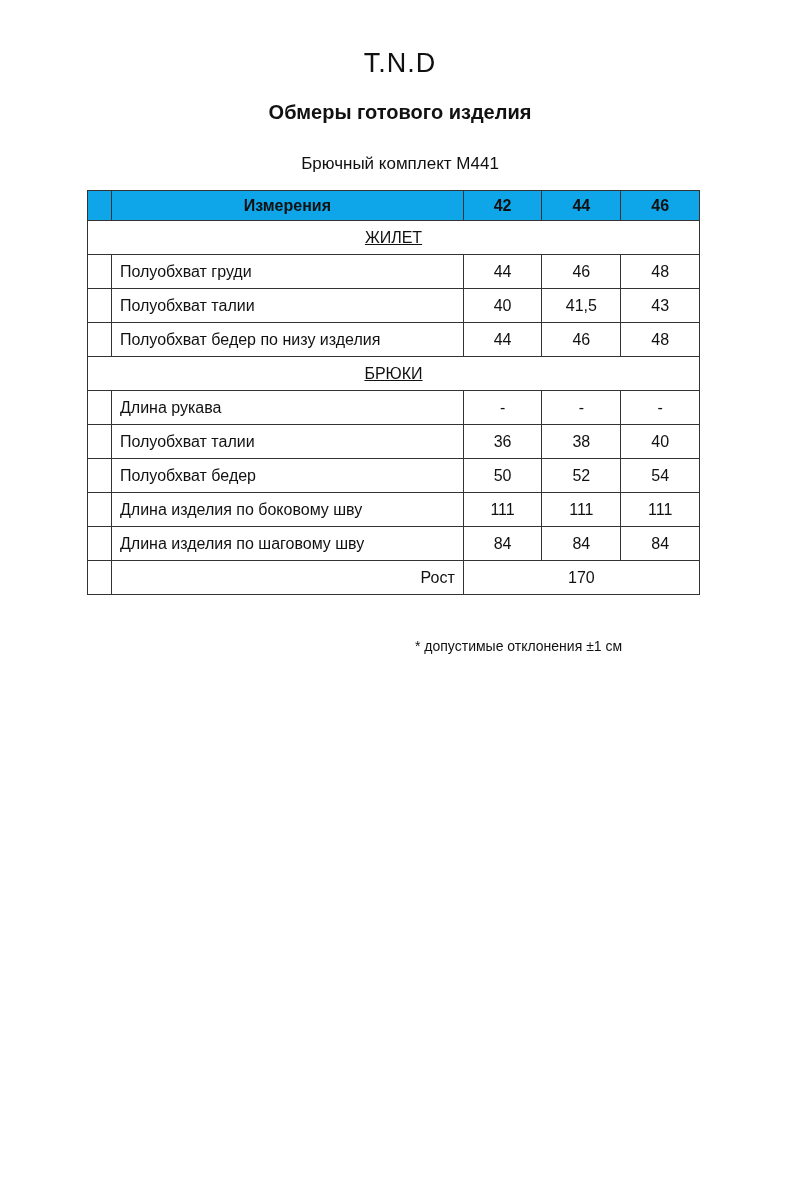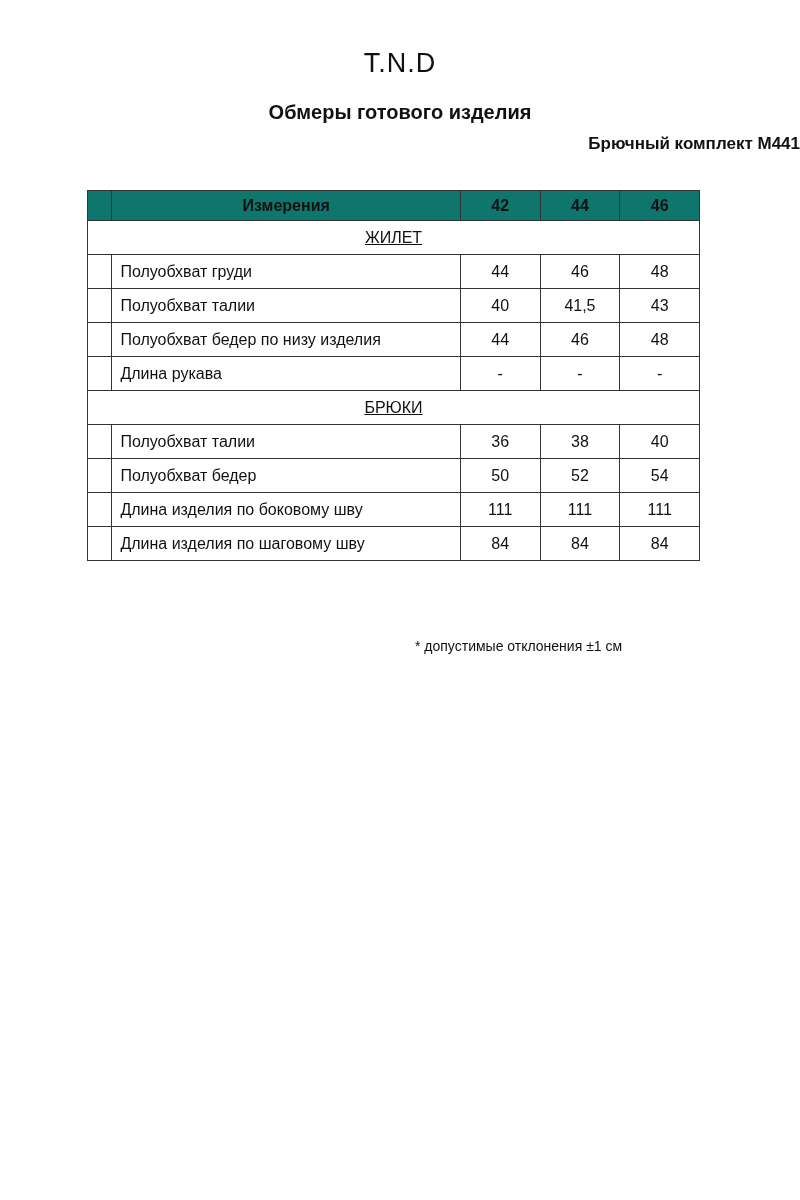--- a/index.html
+++ b/index.html
@@ -1,25 +1,25 @@
 <!DOCTYPE html>
 <html><head>
 <meta charset="utf-8">
 <style>
   html, body { margin:0; padding:0; background:#ffffff; }
   body { width:800px; height:1200px; position:relative; font-family:"Liberation Sans", sans-serif; color:#111; }
   .brand { position:absolute; top:48px; left:0; width:800px; text-align:center; font-size:27px; font-weight:normal; letter-spacing:1px; }
   .title { position:absolute; top:101px; left:0; width:800px; text-align:center; font-size:20px; font-weight:bold; }
-  .subtitle { position:absolute; top:134px; left:0; width:800px; text-align:right; font-size:17px; font-weight:bold; }
+  .subtitle { position:absolute; top:154px; left:0; width:800px; text-align:center; font-size:17px; font-weight:normal; }
   table { position:absolute; top:190px; left:87px; width:613px; border-collapse:collapse; font-size:16px; }
   td { border:1.5px solid #333; height:33px; padding:0; }
   td.c0 { width:24px; }
   td.name { width:346px; padding-left:8px; text-align:left; }
   td.v { width:80px; text-align:center; }
-  tr.head td { background:#0f766e; font-weight:bold; height:29px; }
+  tr.head td { background:#0ea5e9; font-weight:bold; height:29px; }
   tr.head td.name { text-align:center; padding-left:0; }
   td.section { text-align:center;text-decoration:underline; }
   td.rost-label { text-align:right; padding-right:8px; }
   .note { position:absolute; top:638px; left:415px; font-size:14px; }
 </style>
 </head>
 <body>
 
 <div class="brand">T.N.D</div>
 <div class="title">Обмеры готового изделия</div>
@@ -52,28 +52,28 @@
     <td class="v">43</td>
   </tr>
   <tr>
     <td class="c0"></td>
     <td class="name">Полуобхват бедер по низу изделия</td>
     <td class="v">44</td>
     <td class="v">46</td>
     <td class="v">48</td>
   </tr>
   <tr>
+    <td colspan="5" class="section">БРЮКИ</td>
+  </tr>
+  <tr>
     <td class="c0"></td>
     <td class="name">Длина рукава</td>
     <td class="v">-</td>
     <td class="v">-</td>
     <td class="v">-</td>
-  </tr>
-  <tr>
-    <td colspan="5" class="section">БРЮКИ</td>
   </tr>
   <tr>
     <td class="c0"></td>
     <td class="name">Полуобхват талии</td>
     <td class="v">36</td>
     <td class="v">38</td>
     <td class="v">40</td>
   </tr>
   <tr>
     <td class="c0"></td>
@@ -89,16 +89,21 @@
     <td class="v">111</td>
     <td class="v">111</td>
   </tr>
   <tr>
     <td class="c0"></td>
     <td class="name">Длина изделия по шаговому шву</td>
     <td class="v">84</td>
     <td class="v">84</td>
     <td class="v">84</td>
   </tr>
+  <tr>
+    <td class="c0"></td>
+    <td class="name rost-label">Рост</td>
+    <td colspan="3" class="v">170</td>
+  </tr>
 </tbody>
   </table>
 
 <div class="note">* допустимые отклонения ±1 см</div>
 
 </body></html>

